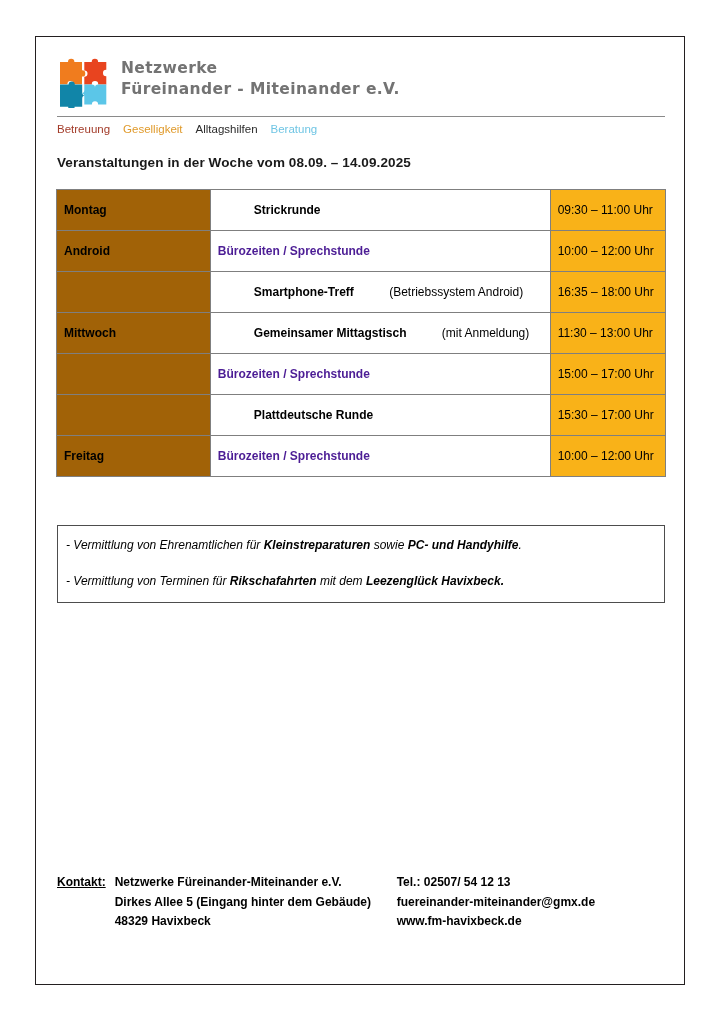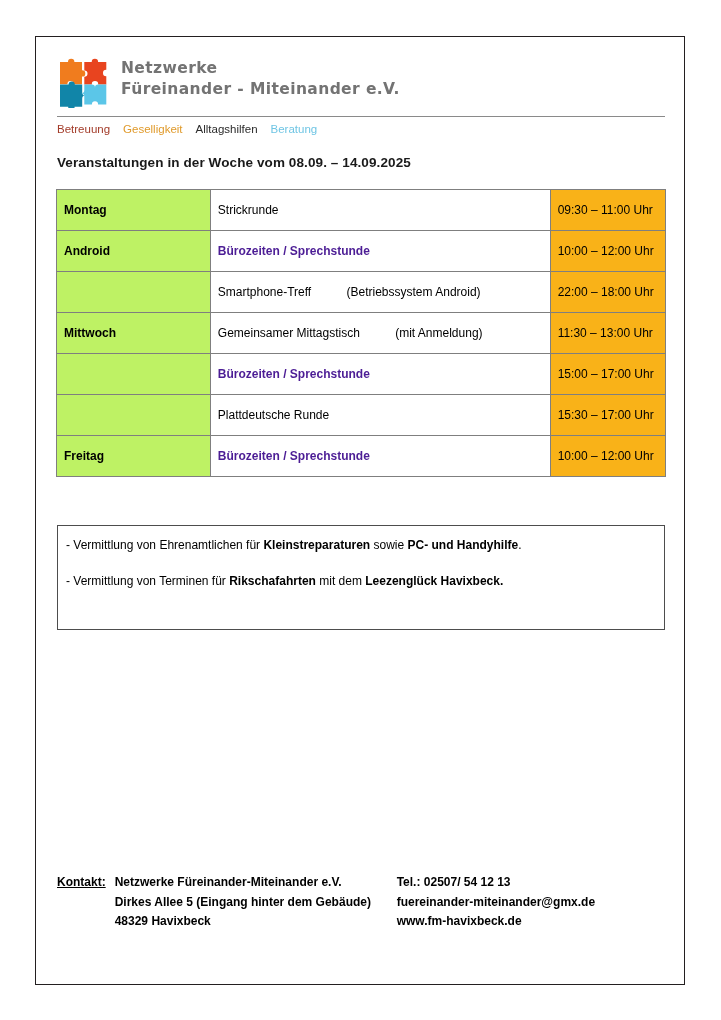--- a/index.html
+++ b/index.html
@@ -102,38 +102,39 @@
     table-layout: fixed;
   }
   .schedule td {
     border: 1px solid #7f7f7f;
     height: 41px;
     padding: 0 7px;
     vertical-align: middle;
     font-size: 12px;
     box-sizing: border-box;
   }
-  .col-day   { width: 148px; background: #bef264; font-weight: bold; }
+  .col-day   { width: 148px; background: #a16207; font-weight: bold; }
   .col-event { width: 327px; background: #ffffff; }
   .col-time  { width: 111px; background: #F9B218; }
 
-  .ev-bold   { font-weight: normal; }
+  .ev-bold   { font-weight: bold; margin-left: 36px; }
   .ev-plain  { font-weight: normal; padding-left: 32px; }
   .ev-blue   { color: #4c1d95; font-weight: bold; }
 
   
   .infobox {
     position: absolute;
     left: 21px;
     top: 488px;
     width: 608px;
-    height: 105px;
+    height: 78px;
     border: 1px solid #4d4d4d;
     box-sizing: border-box;
     padding: 11px 8px 0 8px;
+    font-style: italic;
   }
   .info-line {
     font-size: 12px;
     line-height: 17px;
     margin-bottom: 19px;
     white-space: nowrap;
   }
   .info-line b { font-weight: bold; }
 
   
@@ -216,21 +217,21 @@
           <td class="col-time">09:30 – 11:00 Uhr</td>
         </tr>
         <tr>
           <td class="col-day">Android</td>
           <td class="col-event"><span class="ev-blue">Bürozeiten / Sprechstunde</span></td>
           <td class="col-time">10:00 – 12:00 Uhr</td>
         </tr>
         <tr>
           <td class="col-day"></td>
           <td class="col-event"><span class="ev-bold">Smartphone-Treff</span><span class="ev-plain"> (Betriebssystem Android)</span></td>
-          <td class="col-time">22:00 – 18:00 Uhr</td>
+          <td class="col-time">16:35 – 18:00 Uhr</td>
         </tr>
         <tr>
           <td class="col-day">Mittwoch</td>
           <td class="col-event"><span class="ev-bold">Gemeinsamer Mittagstisch</span><span class="ev-plain"> (mit Anmeldung)</span></td>
           <td class="col-time">11:30 – 13:00 Uhr</td>
         </tr>
         <tr>
           <td class="col-day"></td>
           <td class="col-event"><span class="ev-blue">Bürozeiten / Sprechstunde</span></td>
           <td class="col-time">15:00 – 17:00 Uhr</td>

